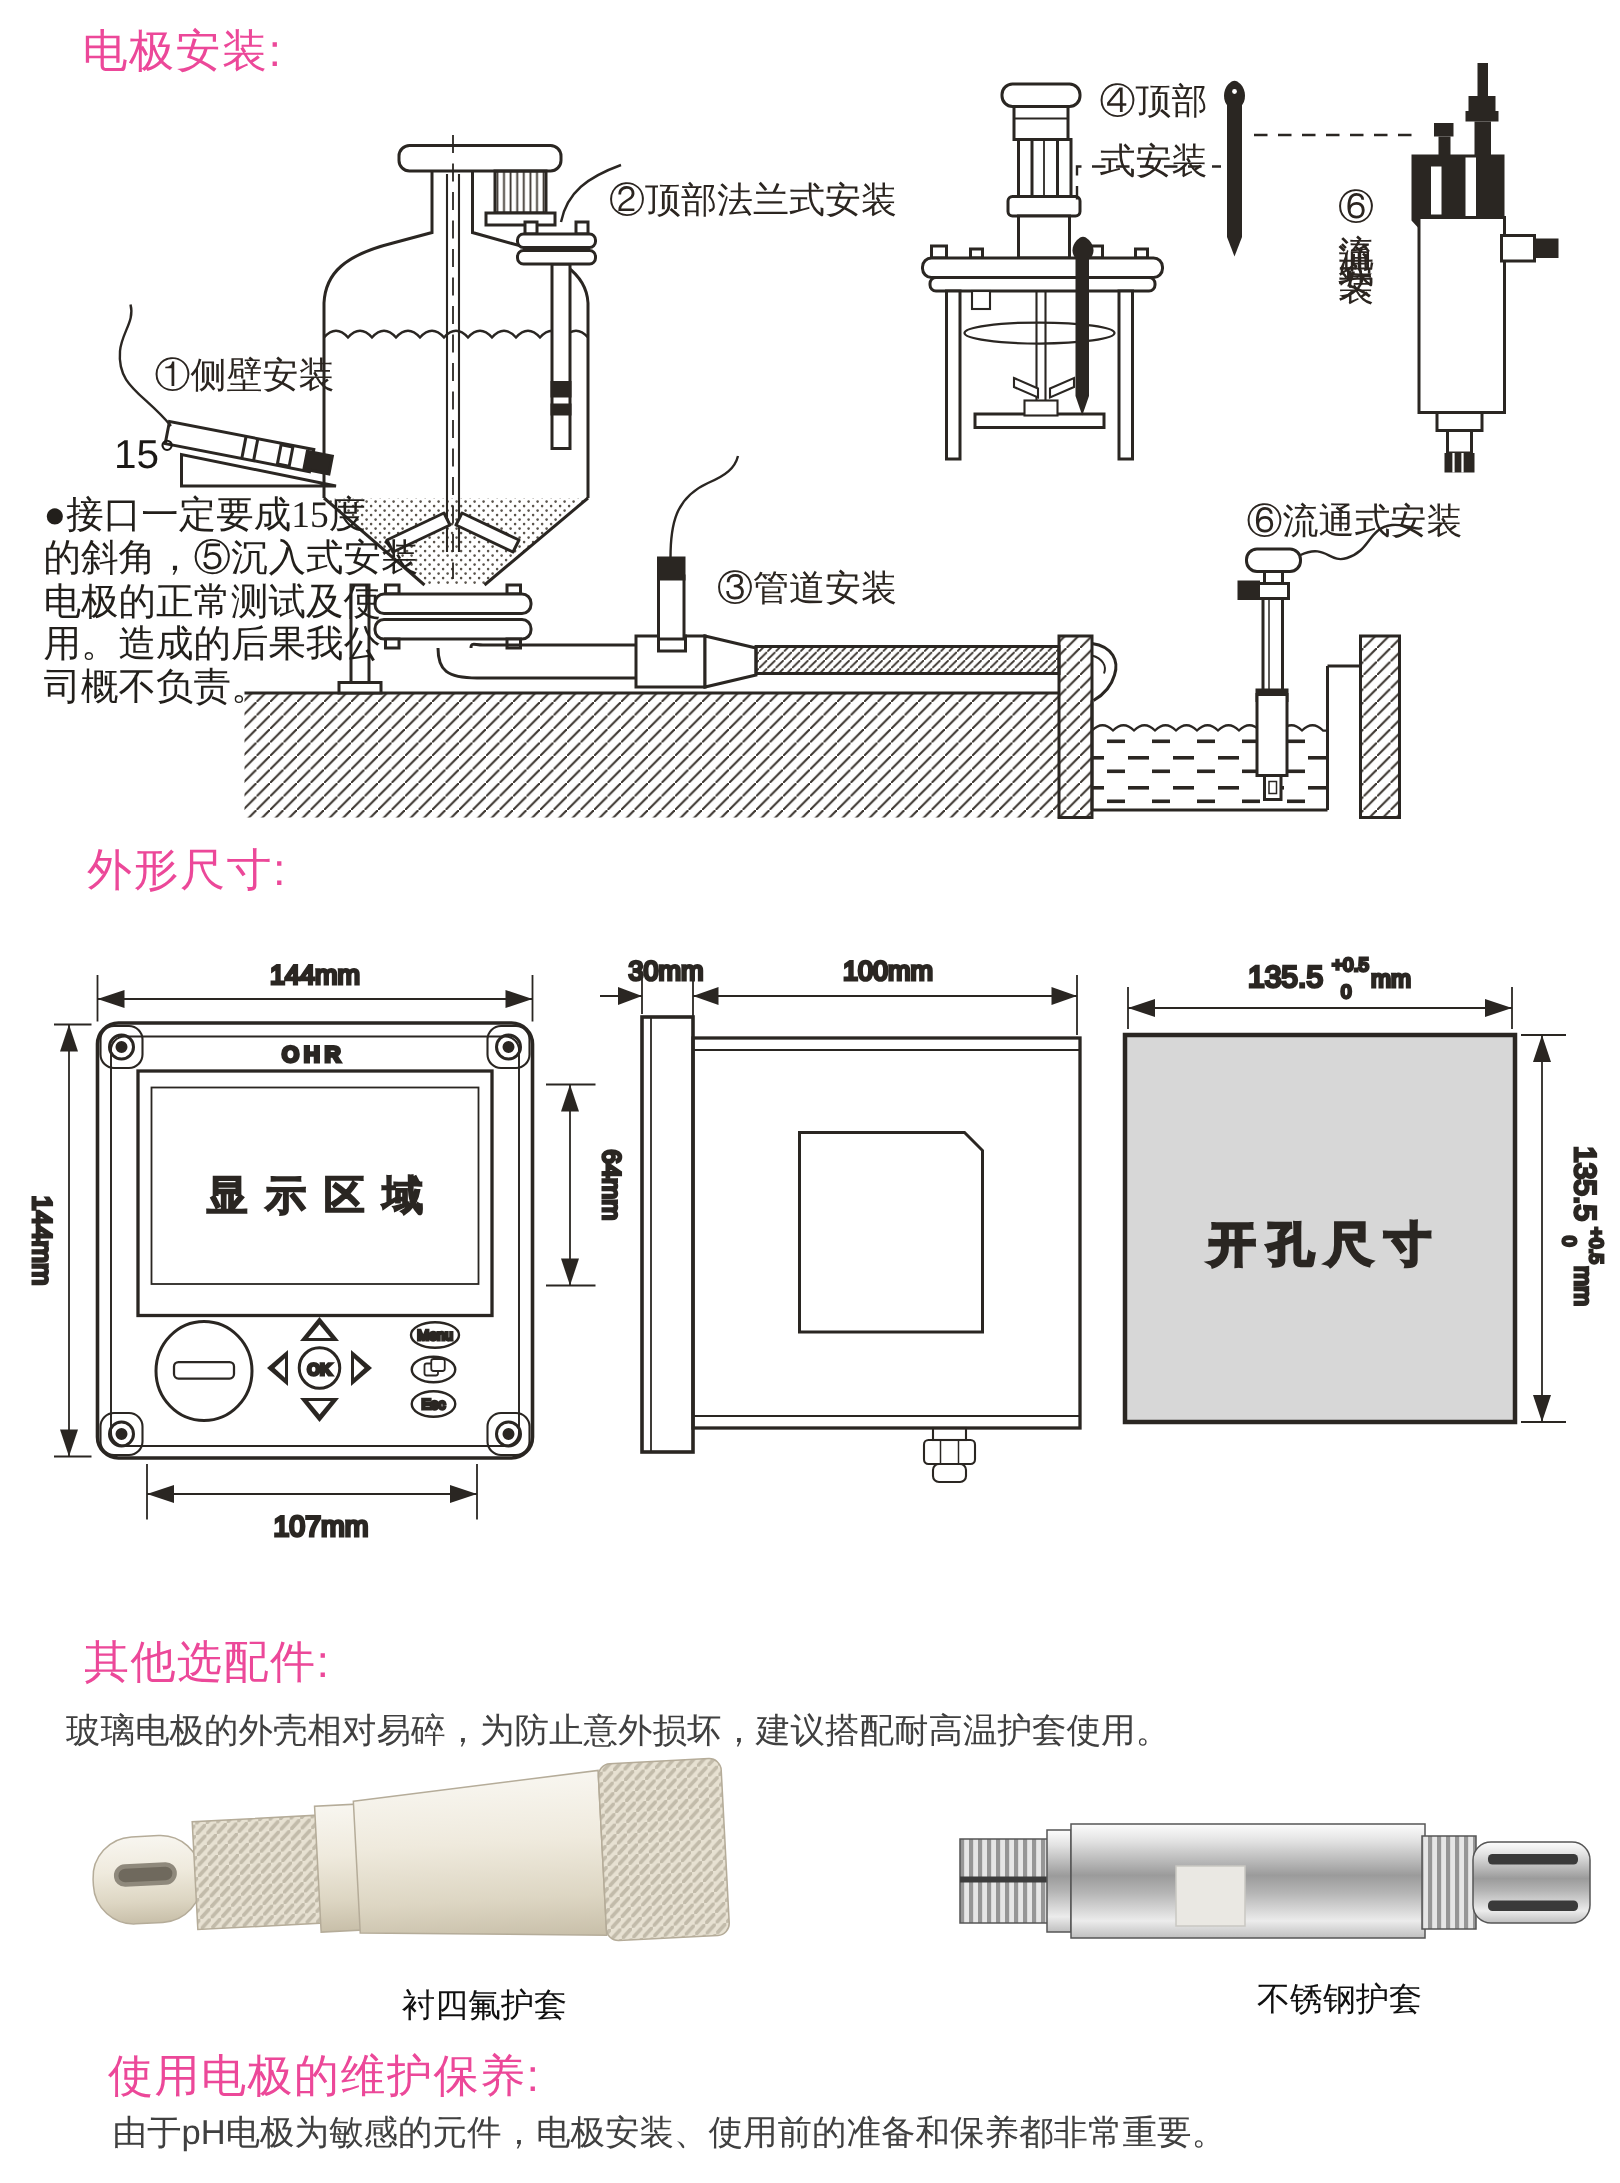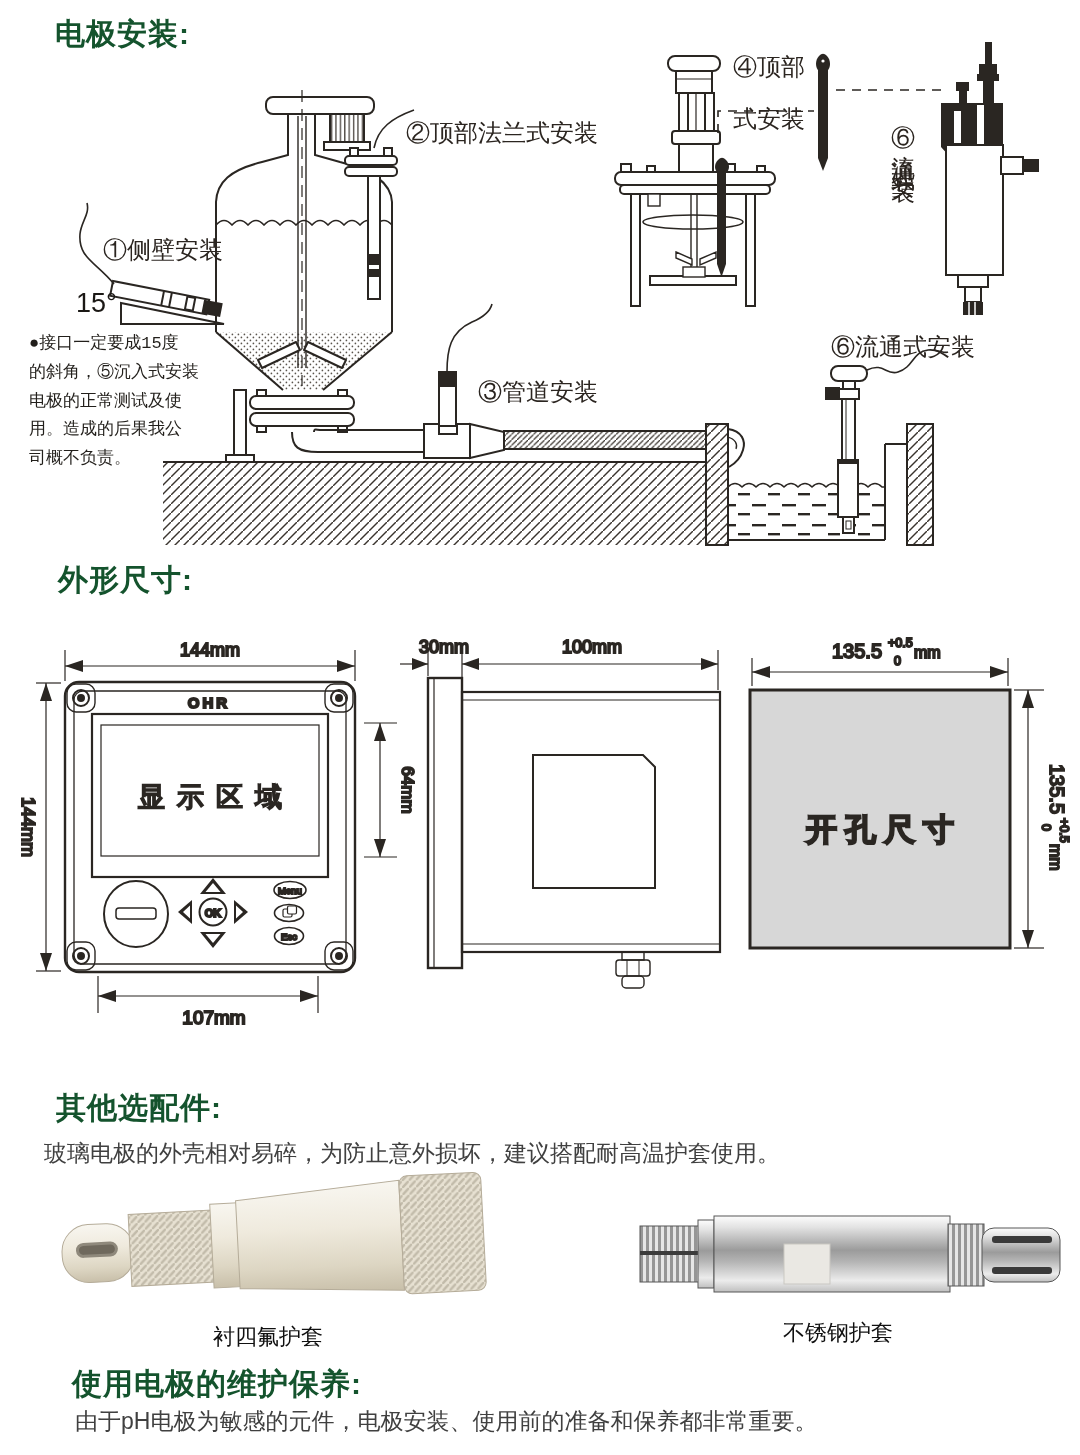--- a/index.html
+++ b/index.html
@@ -1,24 +1,24 @@
 <!DOCTYPE html>
 <html><head>
 <meta charset="utf-8">
 <style>
   html,body{margin:0;padding:0}
   body{width:1080px;height:1455px;position:relative;background:#fff;overflow:hidden;
        font-family:"Liberation Sans",sans-serif;color:#161310}
   .abs{position:absolute;white-space:nowrap}
-  .sec-title{font-weight:bold;font-size:30px;color:#14532d;letter-spacing:1px}
+  .sec-title{font-weight:normal;font-size:30px;color:#ec4899;letter-spacing:1px}
   .dlabel{font-family:Liberation Serif, serif;font-size:24px;color:#2b2520}
-  .note{font-family:Liberation Mono, monospace;font-size:17px;line-height:28.8px;color:#221f1b}
+  .note{font-family:Liberation Serif, serif;font-size:25px;line-height:28.8px;color:#221f1b}
   .angle{font-size:27px;font-weight:normal;color:#1b1815}
   .body-text{font-size:23px;color:#404040}
-  .caption{font-size:22px;color:#101010;text-align:center;width:220px;white-space:nowrap}
+  .caption{font-size:22px;color:#101010;text-align:right;width:220px;white-space:nowrap}
   .vert{writing-mode:vertical-rl;letter-spacing:6px;line-height:26px}
   svg{position:absolute;left:0;top:0}
   svg text{font-family:"Liberation Sans",sans-serif;fill:#2a2622}
   svg .serif-t{font-family:"DejaVu Serif","Liberation Serif",serif}
 </style>
 </head>
 <body>
 
 <svg width="1080" height="1455" viewBox="0 0 1080 1455">
   <defs>
@@ -378,21 +378,21 @@
 </svg>
 
 <div class="abs sec-title" style="left:55px;top:14px">电极安装:</div>
 
 <div class="abs dlabel" style="left:103px;top:234px">①侧壁安装</div>
 <div class="abs angle" style="left:76px;top:288px">15°</div>
 <div class="abs dlabel" style="left:406px;top:117px">②顶部法兰式安装</div>
 <div class="abs dlabel" style="left:478px;top:376px">③管道安装</div>
 <div class="abs" style="left:733px;top:51px">
   <div class="dlabel">④顶部</div>
-  <div class="dlabel" style="margin-top:20px">式安装</div>
+  <div class="dlabel" style="margin-top:8px">式安装</div>
 </div>
 <div class="abs dlabel" style="left:831px;top:331px">⑥流通式安装</div>
 <div class="abs dlabel vert" style="left:890px;top:106px;height:180px">⑥流通式安装</div>
 
 <div class="abs" style="left:29px;top:330px">
   <div class="note">●接口一定要成15度</div>
   <div class="note">的斜角，⑤沉入式安装</div>
   <div class="note">电极的正常测试及使</div>
   <div class="note">用。造成的后果我公</div>
   <div class="note">司概不负责。</div>

